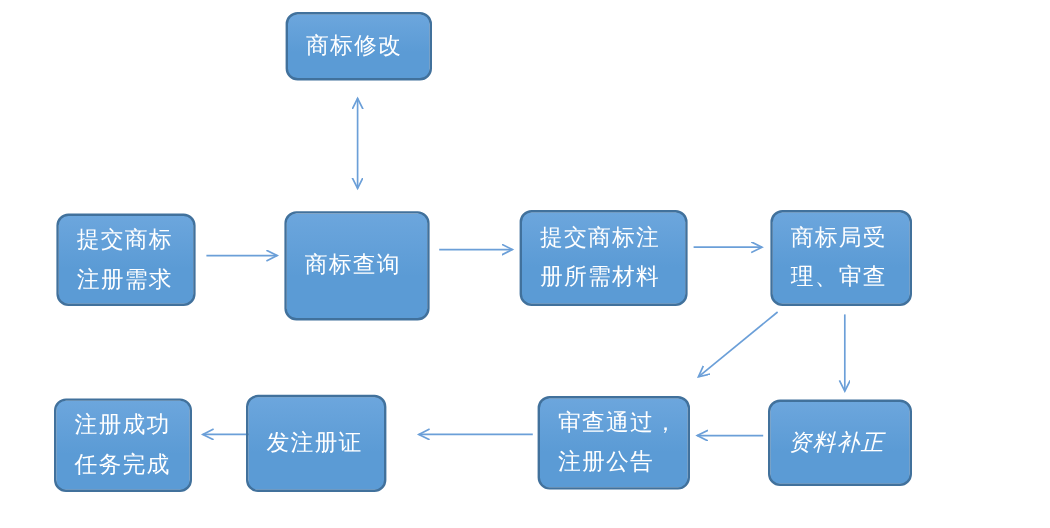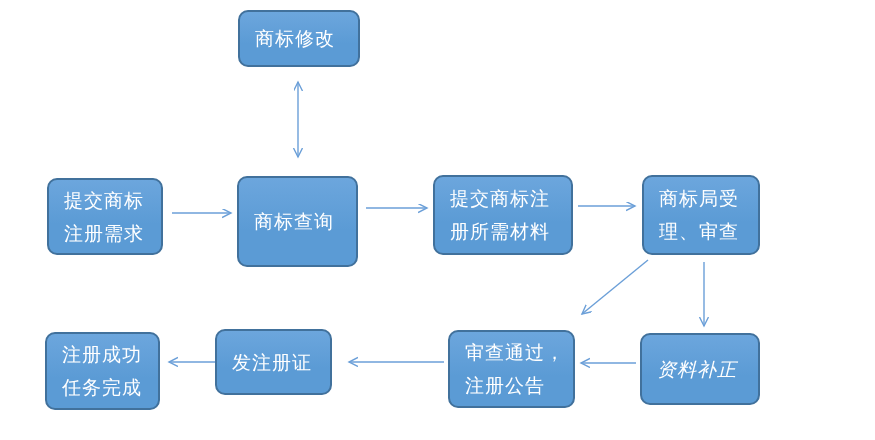--- a/index.html
+++ b/index.html
@@ -56,21 +56,21 @@
 
   .n-modify          { left: 238px; top: 10px;  width: 122px; height: 57px; }
   .n-registered-note { left: 317px; top: 95px;  width: 158px; height: 47px; }
   .n-submit-request  { left: 47px;  top: 178px; width: 116px; height: 77px; }
   .n-search          { left: 237px; top: 176px; width: 121px; height: 91px; }
   .n-materials       { left: 433px; top: 175px; width: 140px; height: 80px; }
   .n-office          { left: 642px; top: 175px; width: 118px; height: 80px; }
   .n-unqualified     { left: 725px; top: 267px; width: 135px; height: 46px; }
   .n-correction      { left: 640px; top: 333px; width: 120px; height: 72px; font-style: italic; }
   .n-passed          { left: 448px; top: 330px; width: 127px; height: 78px; }
-  .n-cert            { left: 215px; top: 329px; width: 117px; height: 66px; }
+  .n-cert            { left: 205px; top: 329px; width: 117px; height: 81px; }
   .n-success         { left: 45px;  top: 332px; width: 115px; height: 78px; }
 </style>
 </head>
 <body>
 
 <div class="canvas">
 
   <svg class="arrow-layer" viewBox="0 0 875 440" xmlns="http://www.w3.org/2000/svg">
     <defs>
       <marker id="ah" markerUnits="userSpaceOnUse" markerWidth="12" markerHeight="12" refX="9" refY="4.5" orient="auto">

